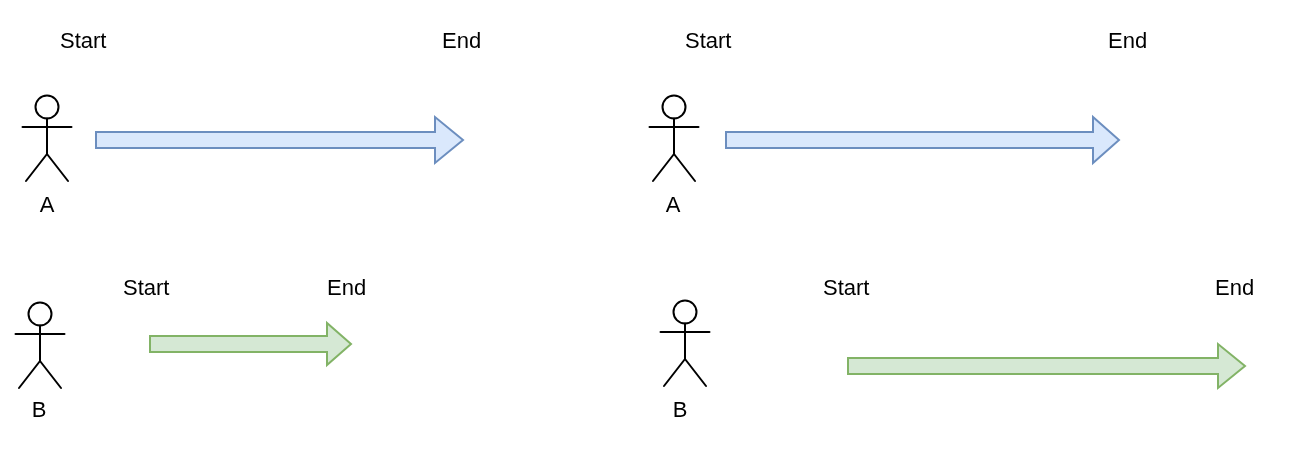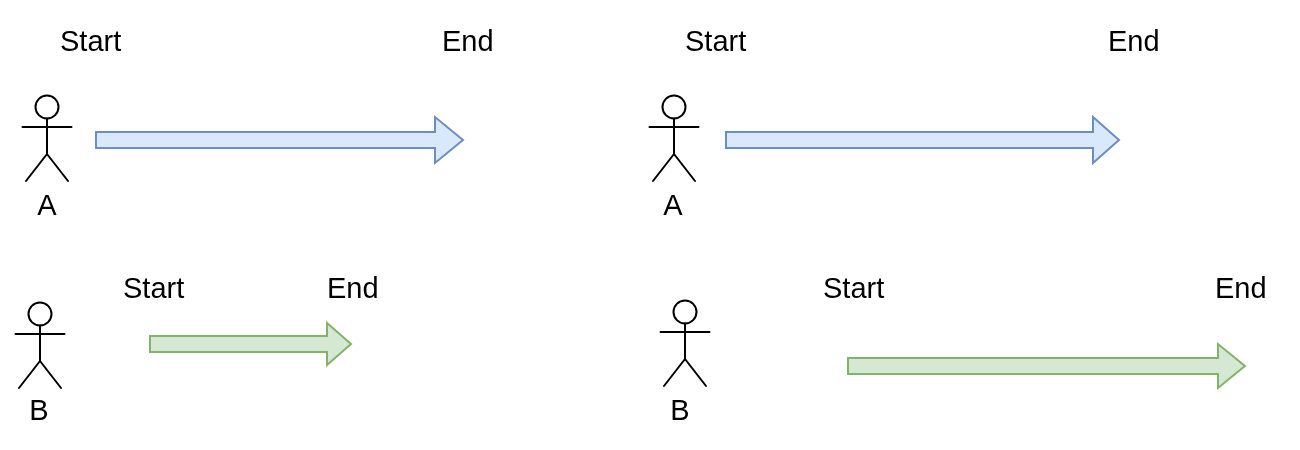--- a/index.html
+++ b/index.html
@@ -7,21 +7,21 @@
     position: relative;
     width: 1300px;
     height: 450px;
     background: #ffffff;
     font-family: "Liberation Sans", sans-serif;
     color: #000000;
     overflow: hidden;
   }
   .lbl {
     position: absolute;
-    font-size: 29px;
+    font-size: 22px;
     line-height: 30px;
     white-space: nowrap;
   }
   .lbl.centered { transform: translateX(-50%); }
   .shape { position: absolute; overflow: visible; }
 </style>
 </head>
 <body>
 
 <div class="canvas">

